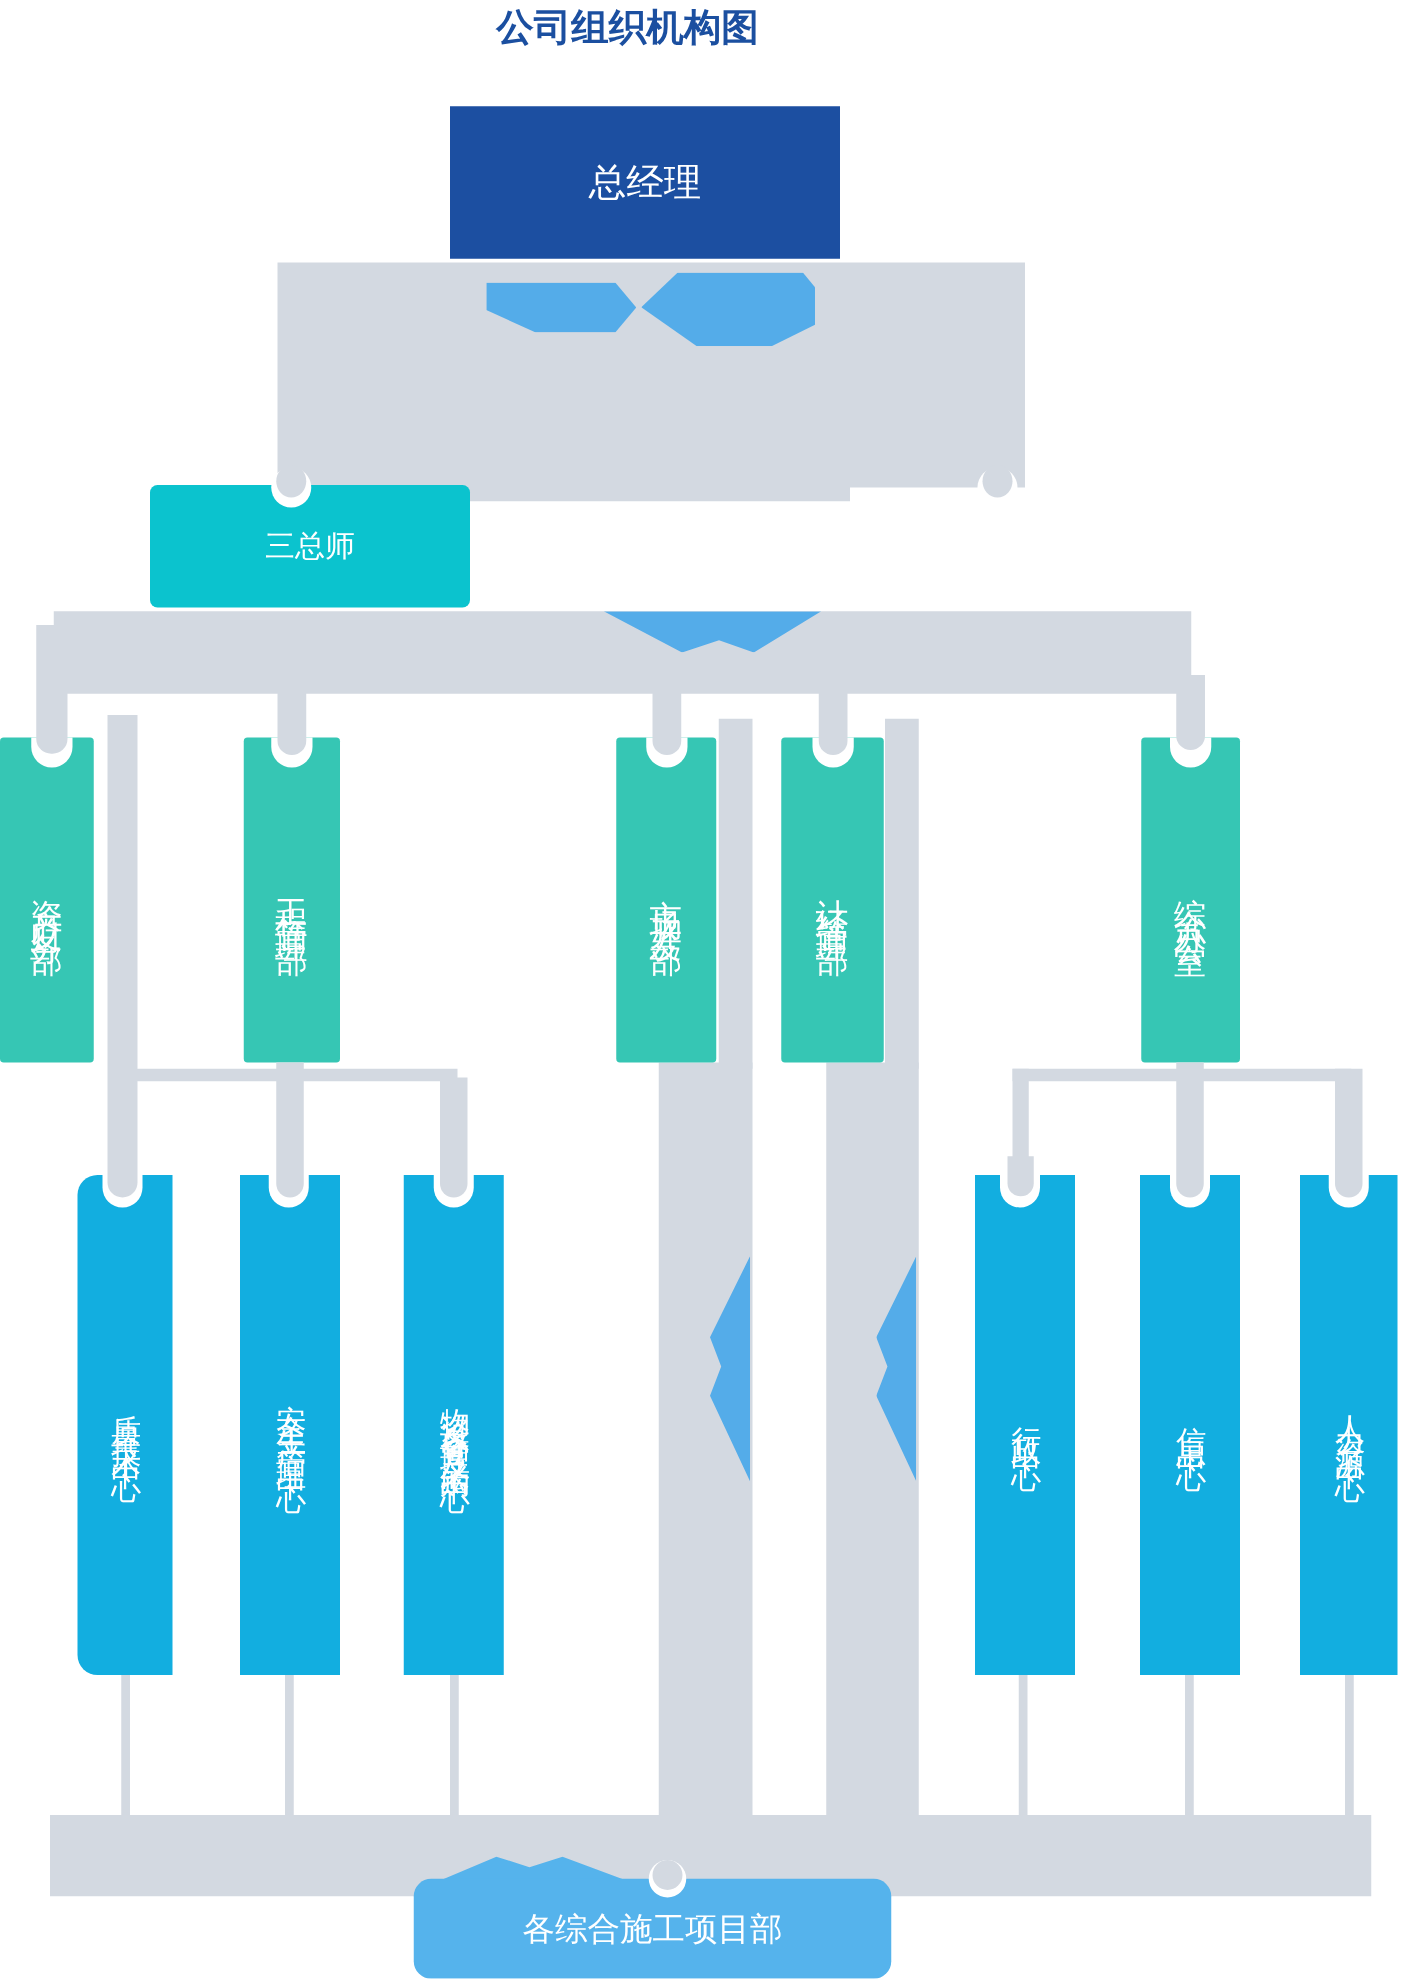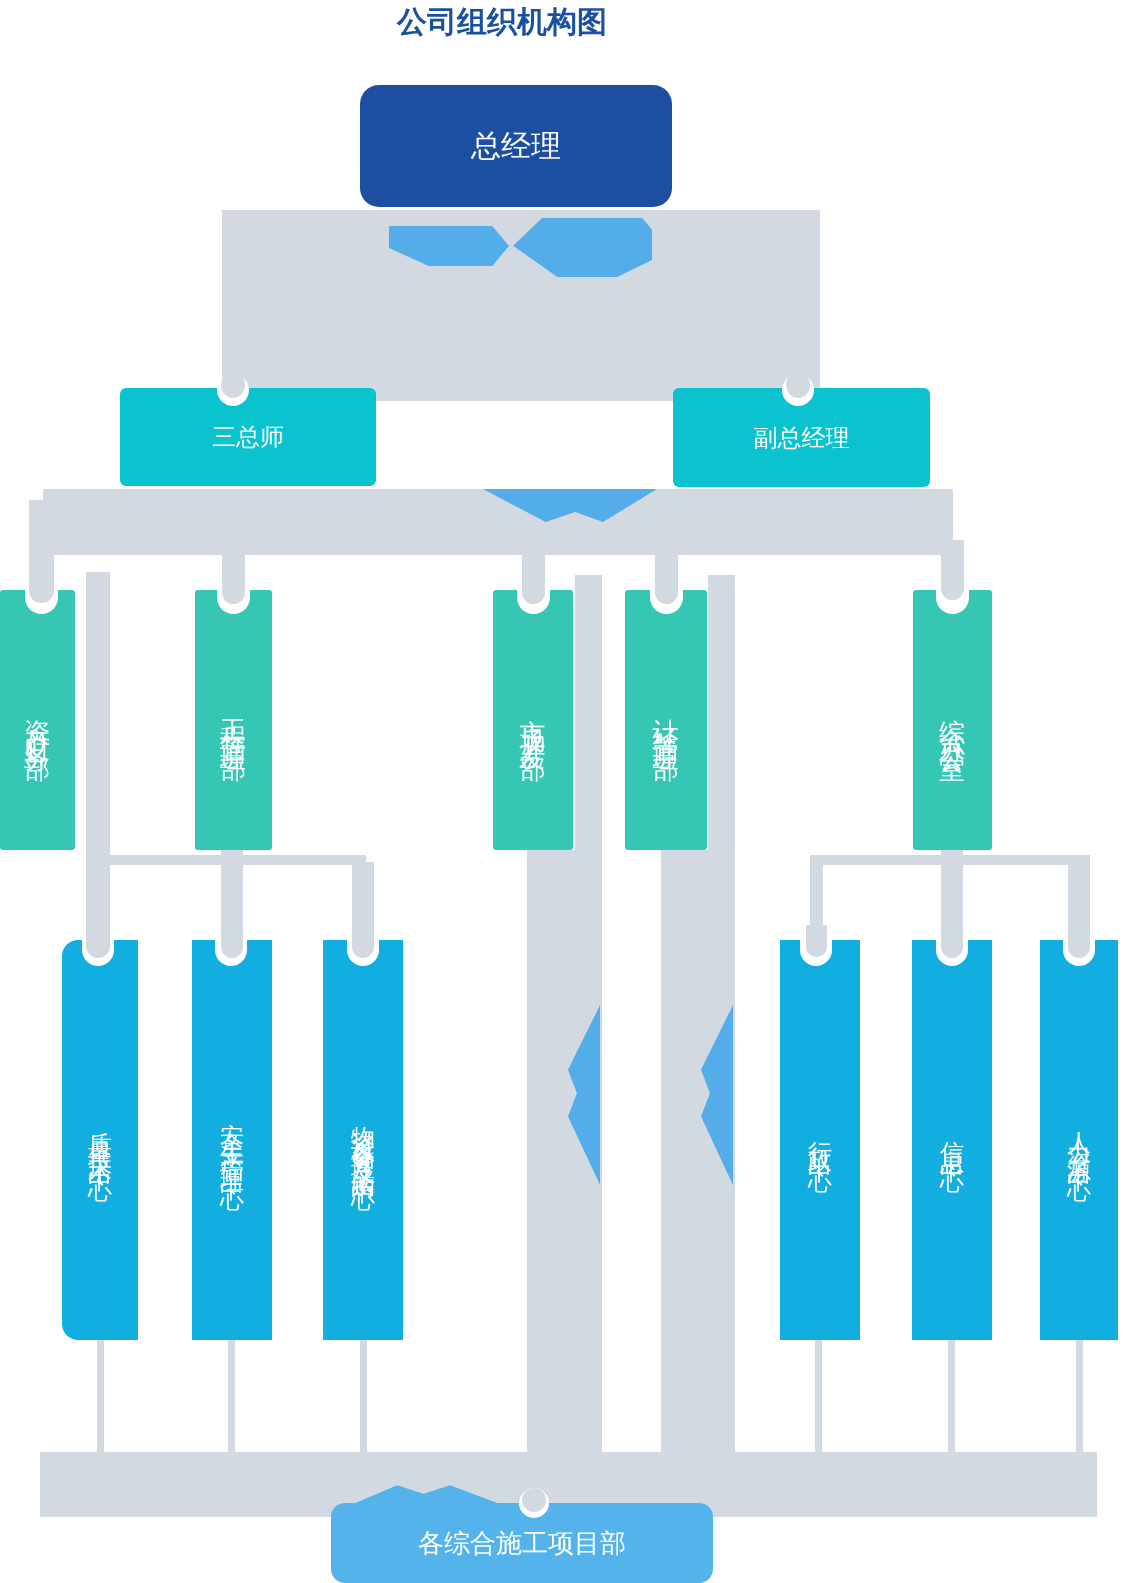--- a/index.html
+++ b/index.html
@@ -15,21 +15,21 @@
   .box{display:flex;align-items:center;justify-content:center;color:#fff;z-index:2;}
   .navy{background:var(--navy);}
   .cyan{background:var(--cyan);border-radius:6px;}
   .teal{background:var(--teal);border-radius:3px;}
   .blue{background:var(--blue);}
   .lightblue{background:var(--lightblue);}
   .arrowfill{background:var(--arrow);z-index:2;}
   .vt{writing-mode:vertical-rl;text-orientation:upright;letter-spacing:9px;line-height:1;}
   .h1t{font-size:30px;font-weight:bold;color:var(--titleblue);text-align:center;z-index:5;}
   .z1{z-index:1;} .z2{z-index:2;} .z3{z-index:3;} .z4{z-index:4;}
-  .fs30{font-size:30px;border-radius:19px;} .fs26{font-size:26px;} .fs24{font-size:24px;}
+  .fs30{font-size:30px;} .fs26{font-size:26px;} .fs24{font-size:24px;}
 </style>
 </head>
 <body>
 
 <div id="canvas">
 
   <div class="abs h1t" style="left:320px;top:2px;width:364px;"><span>公司组织机构图</span></div>
 
   <div class="abs c z1" style="left:222px;top:210px;width:598px;height:180px;"></div>
   <div class="abs c z1" style="left:344px;top:388px;width:336px;height:13px;"></div>
@@ -88,23 +88,20 @@
   <div class="abs circle z3" style="left:519px;top:1488px;width:30px;height:30px;background:#fff;"></div>
   <div class="abs circle c z4" style="left:522px;top:1488px;width:24px;height:24px;"></div>
 
   <div class="abs box navy fs30" style="left:360px;top:85px;width:312px;height:122px;">
     <span>总经理</span>
   </div>
 
   <div class="abs box cyan fs24" style="left:120px;top:388px;width:256px;height:98px;">
     <span>三总师</span>
   </div>
-  <div class="abs box cyan fs24" style="left:673px;top:388px;width:257px;height:99px;">
-    <span>副总经理</span>
-  </div>
 
   <div class="abs box teal fs26" style="left:0px;top:590px;width:75px;height:260px;">
     <span class="vt">资产财务部</span>
   </div>
   <div class="abs box teal fs26" style="left:195px;top:590px;width:77px;height:260px;">
     <span class="vt">工程管理部</span>
   </div>
   <div class="abs box teal fs26" style="left:493px;top:590px;width:80px;height:260px;">
     <span class="vt">市场开发部</span>
   </div>

